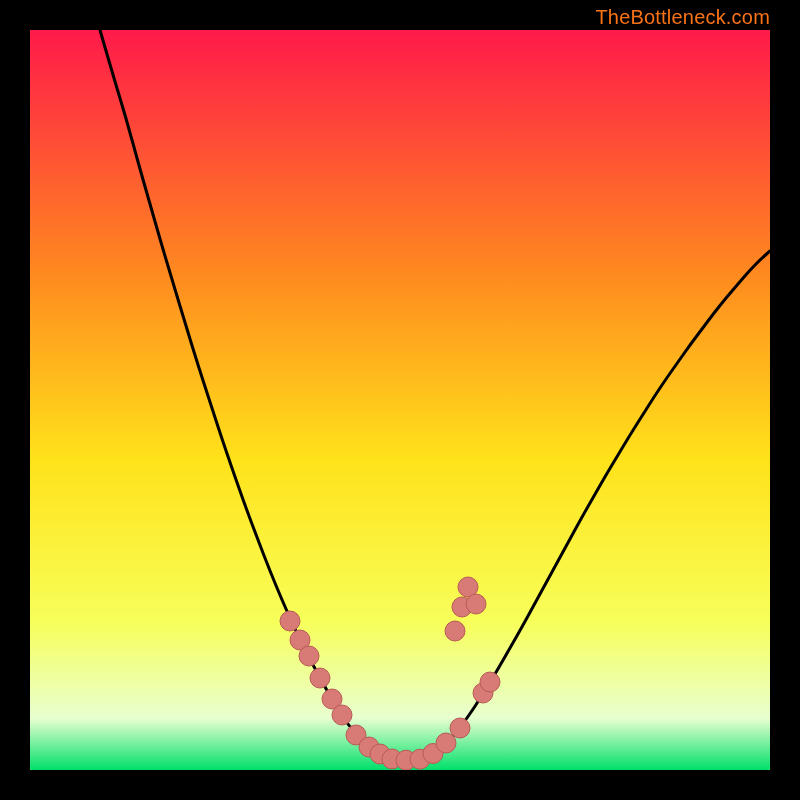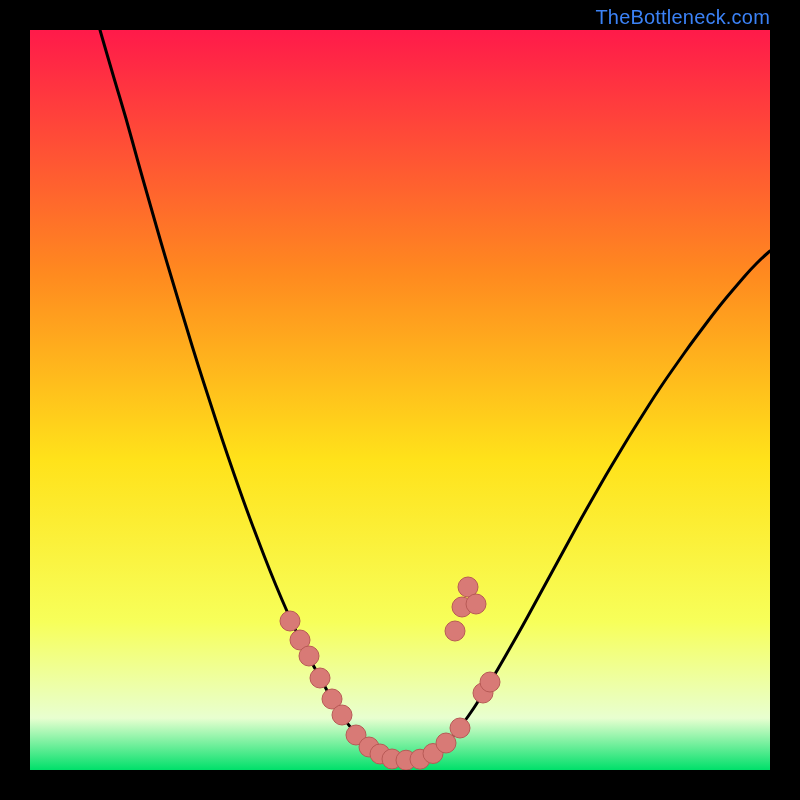--- a/index.html
+++ b/index.html
@@ -24,21 +24,21 @@
     width: 740px;
     height: 740px;
     overflow: hidden;
   }
   .watermark {
     position: absolute;
     top: 6px;
     right: 30px;
     font-size: 20px;
     font-weight: 500;
-    color: #3b82f6;
+    color: #f97316;
     letter-spacing: 0.2px;
     font-family: Arial, sans-serif;
   }
   svg {
     display: block;
   }
 </style>
 </head>
 <body>
 

